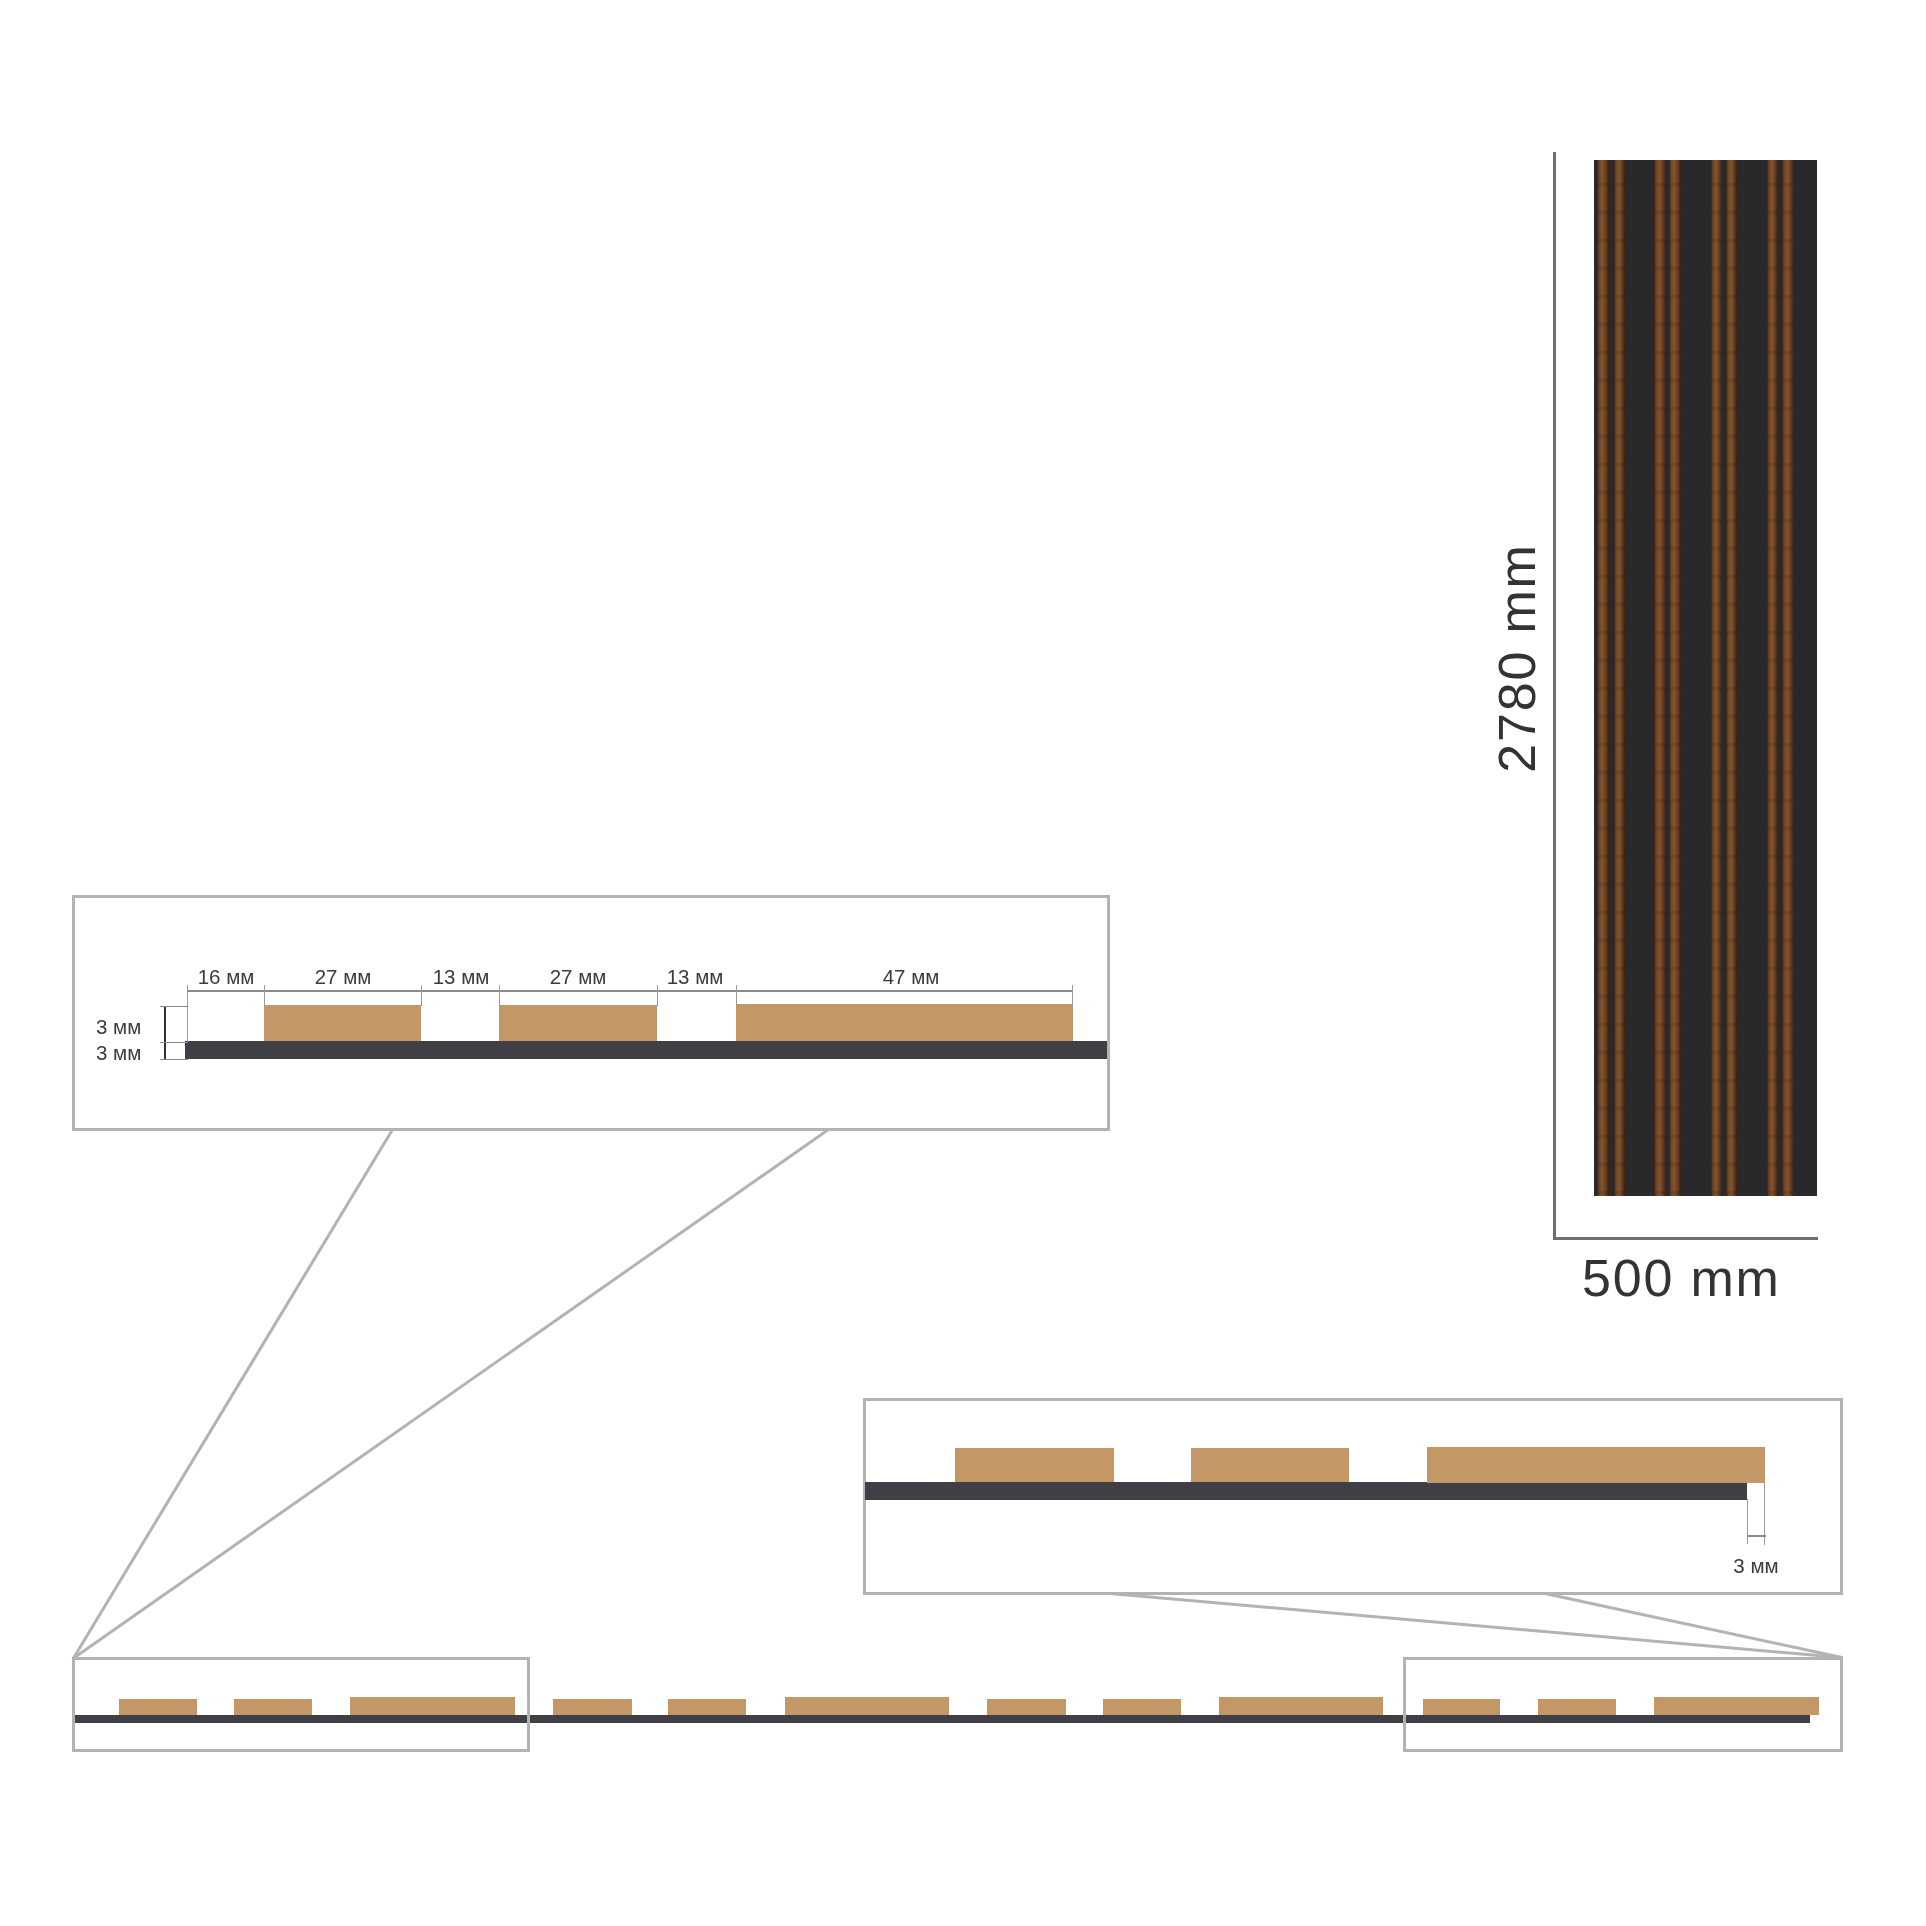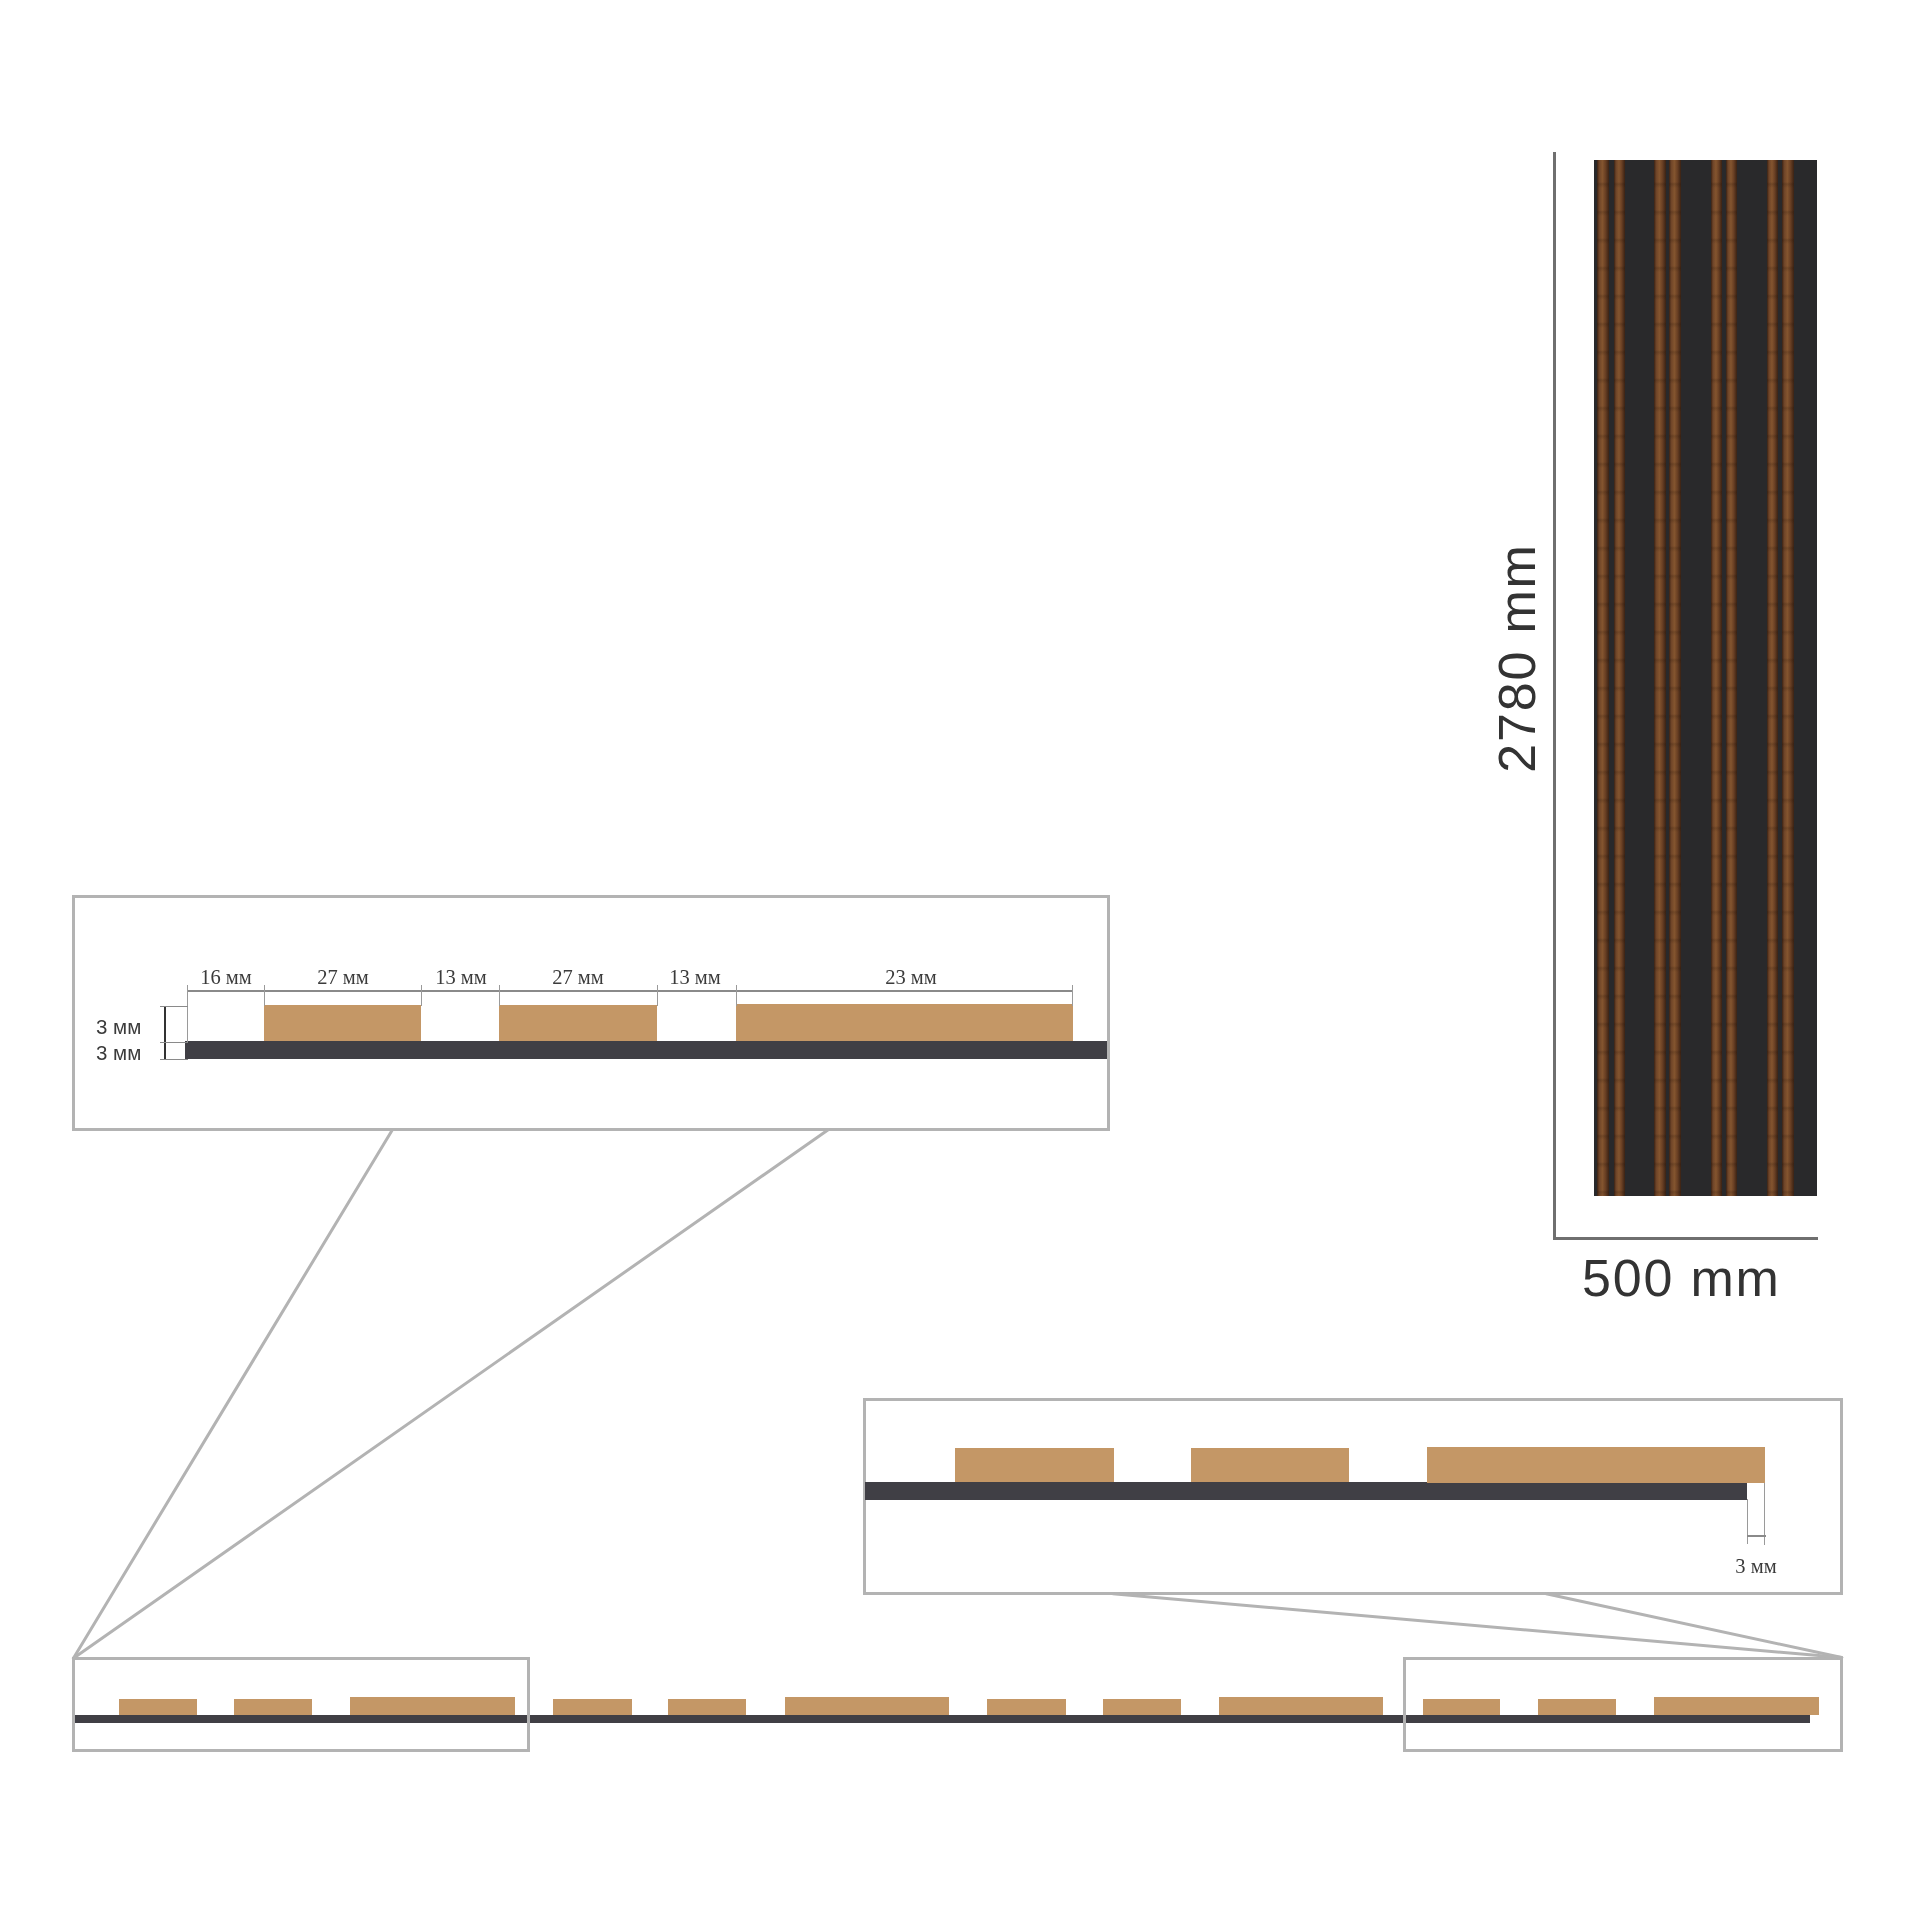--- a/index.html
+++ b/index.html
@@ -2,21 +2,21 @@
 <html style="font-size:9.6px"><head>
 <meta charset="utf-8">
 <style>
   html, body { margin: 0; padding: 0; background: #ffffff; }
   body { width: 1926px; height: 1926px; position: relative; overflow: hidden;
          font-family: "Liberation Sans", "DejaVu Sans", sans-serif; color: #3a3a3a; }
   .abs { position: absolute; }
   .frame { position: absolute; border: 3px solid #b3b3b3; box-sizing: border-box; background: transparent; }
   .slat-tan { position: absolute; background: #c49766; }
   .base-dark { position: absolute; background: #403f45; }
-  .dim-label { position: absolute; font-size: 20.5px; line-height: 1; color: #3b3b3b; white-space: nowrap; transform: translateX(-50%); font-family: Liberation Serif, serif; }
+  .dim-label { position: absolute; font-size: 20.5px; line-height: 1; color: #3b3b3b; white-space: nowrap; transform: translateX(-50%); }
   .side-label { position: absolute; font-size: 20.5px; line-height: 1; color: #3b3b3b; white-space: nowrap; }
   .thin-h { position: absolute; height: 1.8px; background: #8a8a8a; }
   .thin-v { position: absolute; width: 1.2px; background: #9a9a9a; }
   .wood-panel { position: absolute; background: #29292b; overflow: hidden; }
   .wood-slat { position: absolute; top: 0; bottom: 0;
     background: linear-gradient(90deg, #3a2214 0%, #6e4428 18%, #84552f 45%, #6a4024 70%, #3a2214 100%); }
   .wood-slat::after { content: ""; position: absolute; inset: 0;
     background: repeating-linear-gradient(180deg, rgba(0,0,0,0) 0px, rgba(0,0,0,0) 22px, rgba(30,15,5,0.18) 24px, rgba(0,0,0,0) 28px); }
   .big-dim { position: absolute; font-size: 52px; line-height: 1; color: #333333; white-space: nowrap; letter-spacing: 1.8px; }
 </style>
@@ -61,21 +61,21 @@
 <div class="thin-v" style="left:499px;top:985px;height:20.5px;"></div>
 <div class="thin-v" style="left:657px;top:985px;height:20.5px;"></div>
 <div class="thin-v" style="left:736px;top:985px;height:20.5px;"></div>
 <div class="thin-v" style="left:1072px;top:985px;height:20.5px;"></div>
 
 <div class="dim-label" style="left:226px;top:967px;">16 мм</div>
 <div class="dim-label" style="left:343px;top:967px;">27 мм</div>
 <div class="dim-label" style="left:461px;top:967px;">13 мм</div>
 <div class="dim-label" style="left:578px;top:967px;">27 мм</div>
 <div class="dim-label" style="left:695px;top:967px;">13 мм</div>
-<div class="dim-label" style="left:911px;top:967px;">23 мм</div>
+<div class="dim-label" style="left:911px;top:967px;">47 мм</div>
 
 <div class="abs" style="left:164px;top:1007px;width:1.8px;height:53px;background:#333;"></div>
 <div class="thin-h" style="left:160px;top:1006px;width:28px;height:1.2px;"></div>
 <div class="thin-h" style="left:160px;top:1042px;width:28px;height:1.2px;"></div>
 <div class="thin-h" style="left:160px;top:1059px;width:28px;height:1.2px;"></div>
 <div class="side-label" style="left:96px;top:1017px;">3 мм</div>
 <div class="side-label" style="left:96px;top:1043px;">3 мм</div>
 
 <div class="frame" style="left:863px;top:1398px;width:980px;height:197px;"></div>
 

